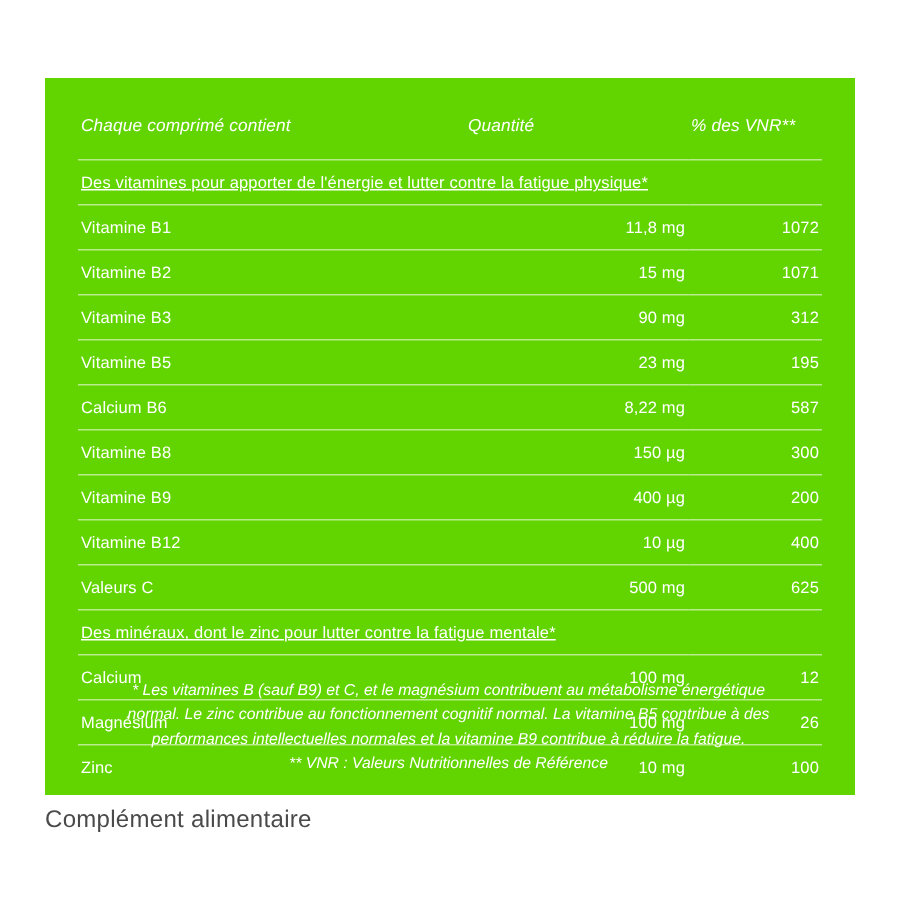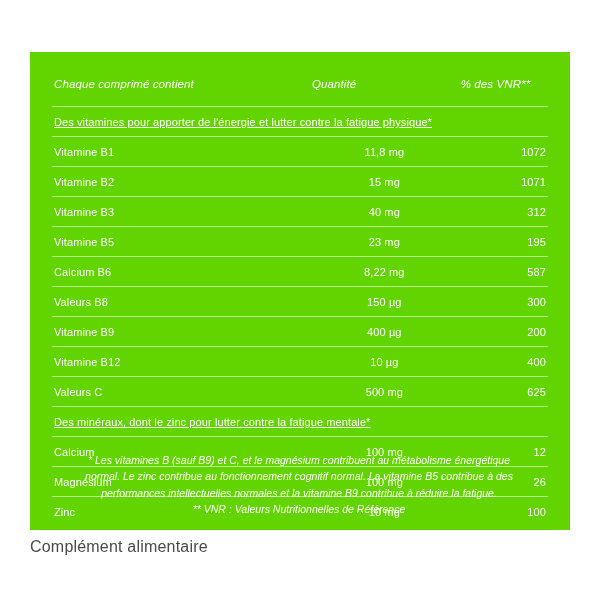--- a/index.html
+++ b/index.html
@@ -57,21 +57,21 @@
   th.vnr { text-align: right; }
 
   table.nutri td {
     font-size: 11px;
     color: #ffffff;
     padding: 9px 2px 8px 2px;
     border-top: 1px solid rgba(255,255,255,0.55);
     vertical-align: middle;
     letter-spacing: 0.1px;
   }
-  td.val { text-align: center; }
+  td.val { text-align: right; }
   td.pct { text-align: right; }
 
   tr.section td {
     font-size: 11px;
     padding-top: 9px;
     padding-bottom: 8px;
     text-decoration: underline;
   }
   tr.first-section td {
     border-top: 1px solid rgba(255,255,255,0.55);
@@ -130,35 +130,35 @@
             <td class="val">11,8 mg</td>
             <td class="pct">1072</td>
           </tr>
           <tr>
             <td class="name">Vitamine B2</td>
             <td class="val">15 mg</td>
             <td class="pct">1071</td>
           </tr>
           <tr>
             <td class="name">Vitamine B3</td>
-            <td class="val">40 mg</td>
+            <td class="val">90 mg</td>
             <td class="pct">312</td>
           </tr>
           <tr>
             <td class="name">Vitamine B5</td>
             <td class="val">23 mg</td>
             <td class="pct">195</td>
           </tr>
           <tr>
             <td class="name">Calcium B6</td>
             <td class="val">8,22 mg</td>
             <td class="pct">587</td>
           </tr>
           <tr>
-            <td class="name">Valeurs B8</td>
+            <td class="name">Vitamine B8</td>
             <td class="val">150 µg</td>
             <td class="pct">300</td>
           </tr>
           <tr>
             <td class="name">Vitamine B9</td>
             <td class="val">400 µg</td>
             <td class="pct">200</td>
           </tr>
           <tr>
             <td class="name">Vitamine B12</td>

